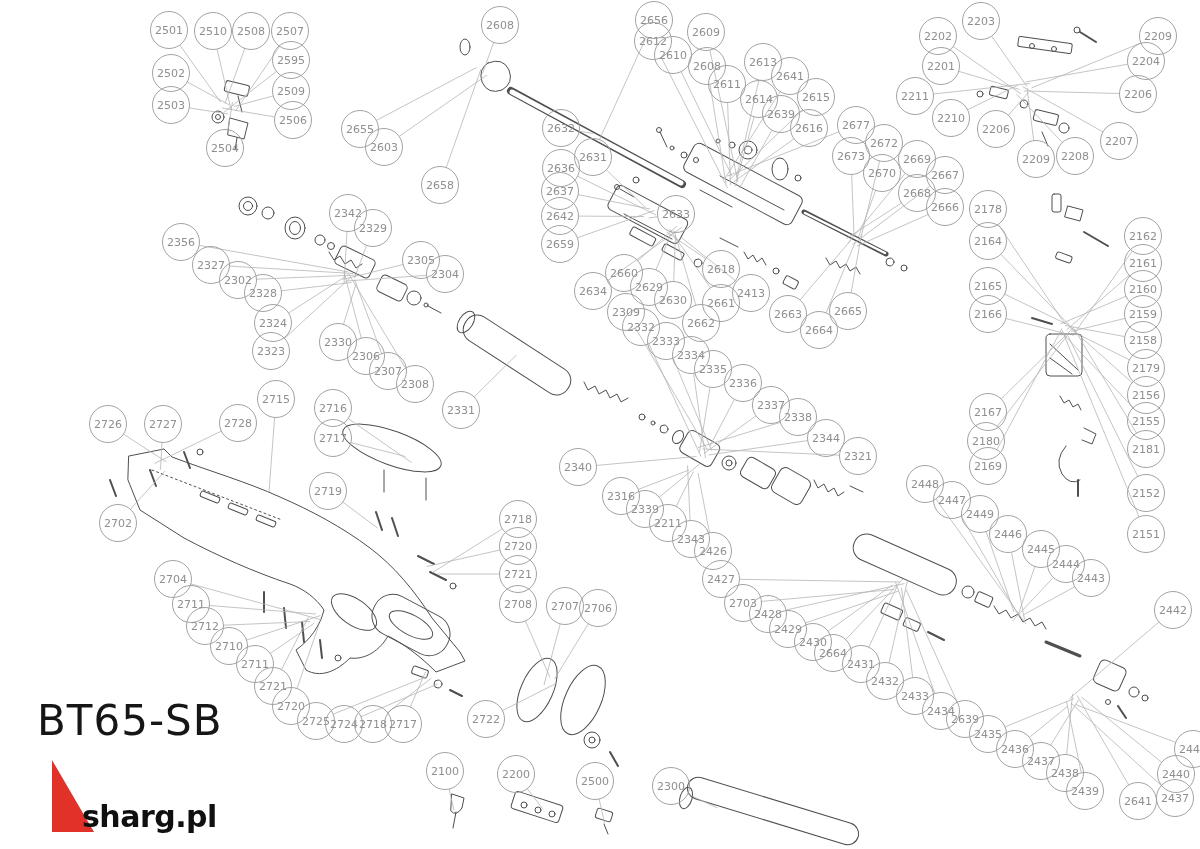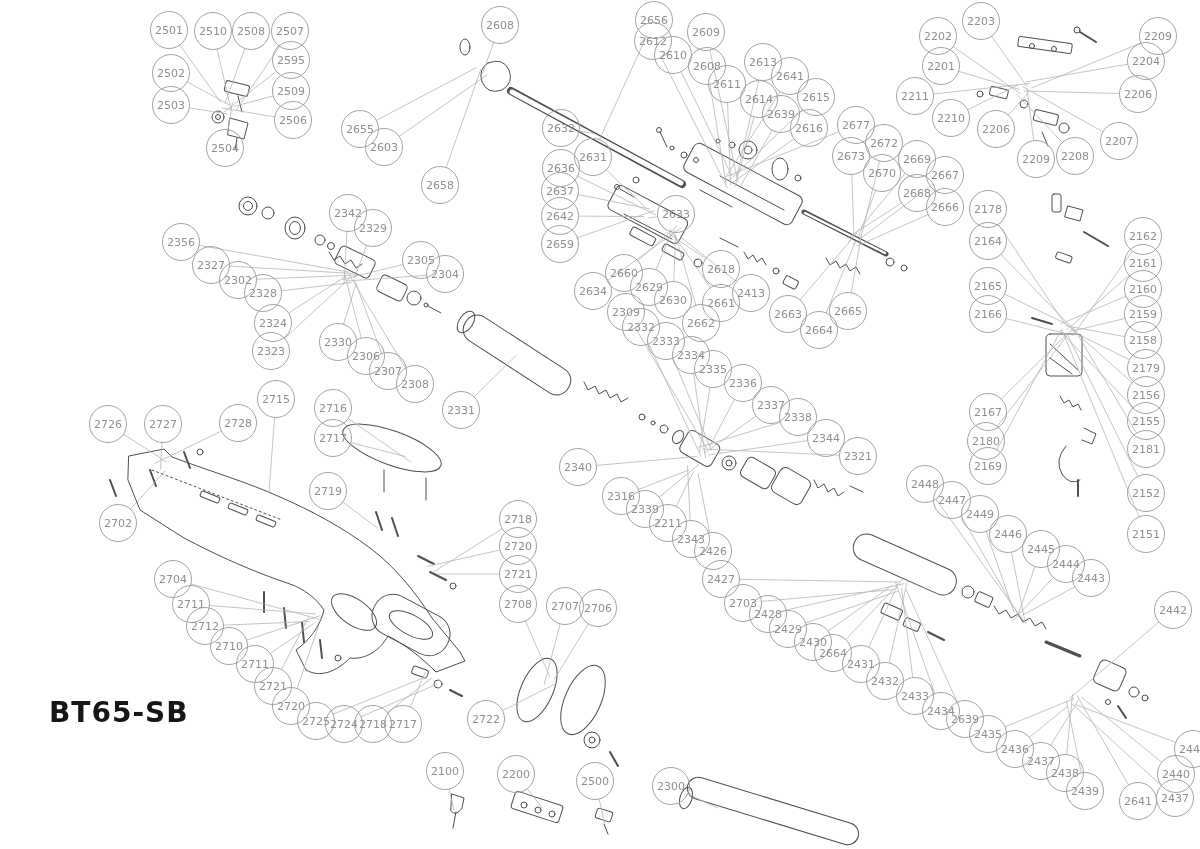--- a/index.html
+++ b/index.html
@@ -7,22 +7,22 @@
     position:relative;width:1200px;height:849px;background:#ffffff;overflow:hidden;
     font-family:"DejaVu Sans","Liberation Sans",sans-serif;
     margin-left:32px;
   }
   #diagram-svg{position:absolute;left:0;top:0;}
   #diagram-svg text{
     font-family:"DejaVu Sans","Liberation Sans",sans-serif;
     text-anchor:middle;
   }
   .page-title{
-    position:absolute;left:17px;top:696px;
-    font-size:28px;font-weight:700;letter-spacing:1px;color:#161616;
+    position:absolute;left:5px;top:696px;
+    font-size:42px;font-weight:400;letter-spacing:1px;color:#161616;
     white-space:nowrap;
   }
   .logo{
     position:absolute;left:14px;top:756px;
     display:flex;align-items:flex-end;
   }
   .logo-text{
     font-size:30px;font-weight:700;color:#101010;
     letter-spacing:-0.5px;margin-left:-16px;margin-bottom:2px;
     position:relative;z-index:2;white-space:nowrap;
@@ -762,14 +762,20 @@
         <text x="484" y="778" font-size="11" fill="#8f8f8f">2200</text>
         <circle cx="563" cy="781" r="18.5" fill="none" stroke="#a3a3a3" stroke-width="1"></circle>
         <text x="563" y="785" font-size="11" fill="#8f8f8f">2500</text>
         <circle cx="639" cy="786" r="18.5" fill="none" stroke="#a3a3a3" stroke-width="1"></circle>
         <text x="639" y="790" font-size="11" fill="#8f8f8f">2300</text>
       </g>
   </svg>
 
   <div class="page-title">BT65-SB</div>
 
+  <div class="logo">
+    <svg width="52" height="80">
+      <polygon points="6,4 6,76 48,76" fill="#e23128"></polygon>
+    </svg>
+    <span class="logo-text">sharg.pl</span>
+  </div>
 
 </div>
 
 </body></html>

